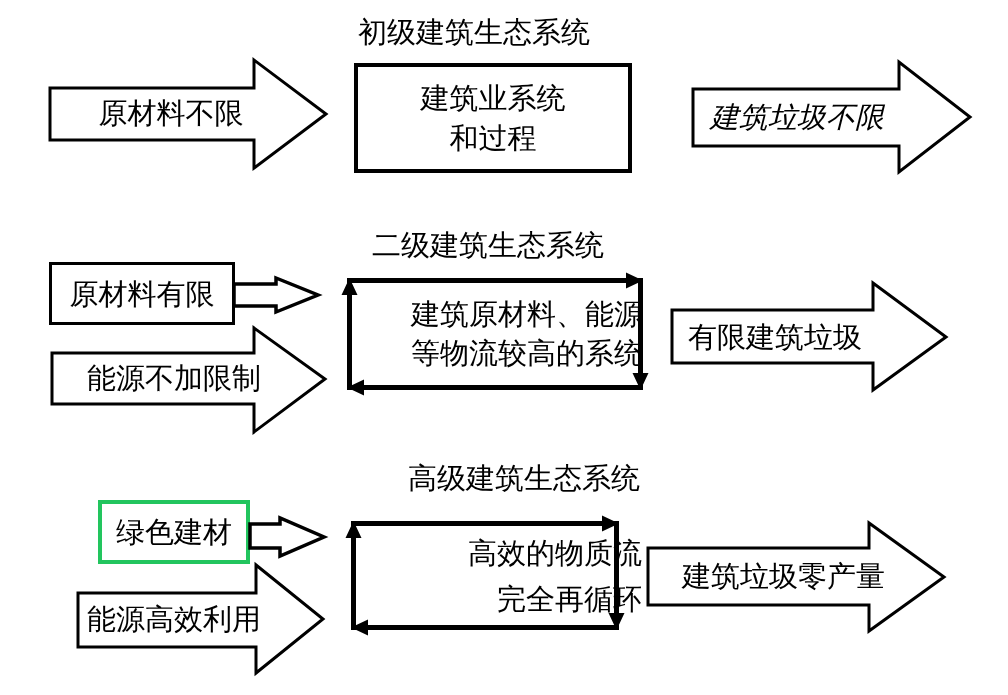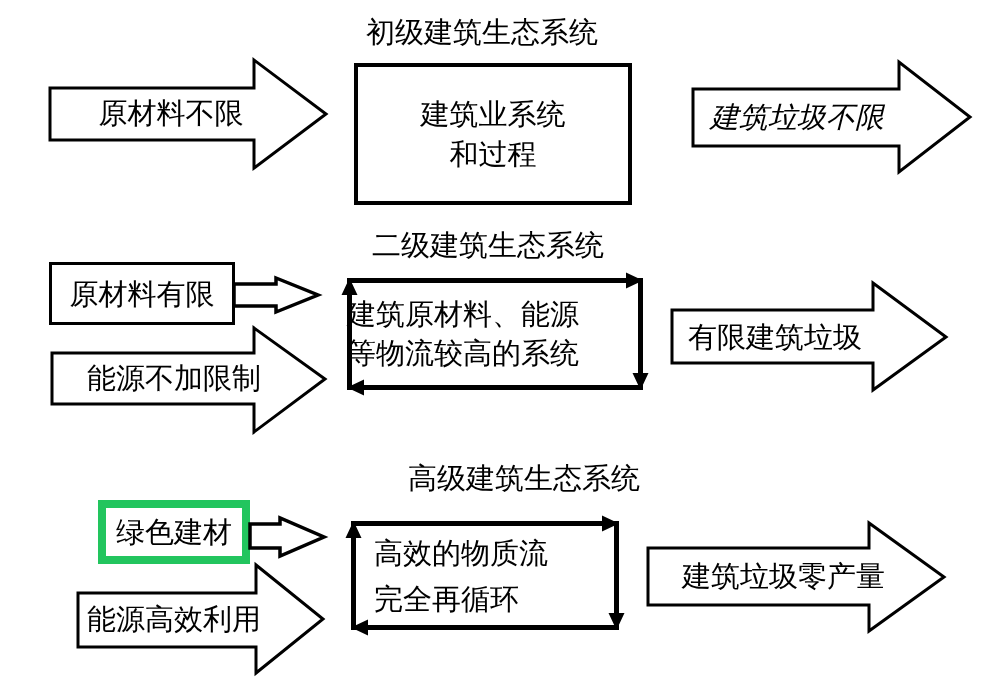--- a/index.html
+++ b/index.html
@@ -42,42 +42,42 @@
     align-items: center;
     justify-content: center;
     font-size: 29px;
     text-align: center;
   }
   .sysbox .line { line-height: 40px; white-space: nowrap; }
   .cycle-text {
     position: absolute;
     display: flex;
     flex-direction: column;
-    align-items: flex-start;
+    align-items: flex-end;
     justify-content: center;
     font-size: 29px;
     text-align: center;
   }
   .cycle-text .line { white-space: nowrap; }
   .cycle-text.mid .line { line-height: 39px; }
   .cycle-text.adv .line { line-height: 46px; }
 </style>
 </head>
 <body>
 
 <div class="canvas">
 
-  <div class="title" style="left:332px; top:13px; width:300px;">初级建筑生态系统</div>
+  <div class="title" style="left:324px; top:13px; width:300px;">初级建筑生态系统</div>
 
   <svg class="shape" style="left:48px; top:58px;" width="281" height="112" viewBox="0 0 281 112">
     <polygon class="blockarrow-poly" points="2,30 206,30 206,2 278,56 206,110 206,82 2,82"></polygon>
   </svg>
   <div class="lbl" style="left:50px; top:88px; width:206px; height:52px;padding-left:18px;">原材料不限</div>
 
-  <div class="sysbox" style="left:354px; top:63px; width:278px; height:142px; border:4px solid #000000;">
+  <div class="sysbox" style="left:354px; top:63px; width:278px; height:110px; border:4px solid #000000;">
     <div class="line">建筑业系统</div>
     <div class="line">和过程</div>
   </div>
 
   <svg class="shape" style="left:692px; top:60px;" width="280" height="114" viewBox="0 0 280 114">
     <polygon class="blockarrow-poly" points="1,29 207,29 207,2 278,57 207,112 207,86 1,86"></polygon>
   </svg>
   <div class="lbl" style="left:697px; top:89px; width:200px; height:57px;font-style:italic;">建筑垃圾不限</div>
 
   <div class="title" style="left:338px; top:226px; width:300px;">二级建筑生态系统</div>
@@ -110,21 +110,21 @@
     <div class="line">等物流较高的系统</div>
   </div>
 
   <svg class="shape" style="left:671px; top:282px;" width="277" height="110" viewBox="0 0 277 110">
     <polygon class="blockarrow-poly" points="1,28 202,28 202,1 275,55 202,108 202,81 1,81"></polygon>
   </svg>
   <div class="lbl" style="left:676px; top:310px; width:198px; height:56px;">有限建筑垃圾</div>
 
   <div class="title" style="left:374px; top:459px; width:300px;">高级建筑生态系统</div>
 
-  <div class="sysbox" style="left:98px; top:500px; width:152px; height:64px; border:8px solid #22c55e;">
+  <div class="sysbox" style="left:98px; top:500px; width:152px; height:64px; border:4px solid #22c55e;">
     <div class="line">绿色建材</div>
   </div>
 
   <svg class="shape" style="left:250px; top:517px;" width="76" height="40" viewBox="0 0 76 40">
     <polygon class="blockarrow-poly" style="stroke-width:3.5" points="0,7 30,7 30,1 74,20 30,39 30,31 0,31"></polygon>
   </svg>
 
   <svg class="shape" style="left:76px; top:564px;" width="249" height="110" viewBox="0 0 249 110">
     <polygon class="blockarrow-poly" points="2,29 180,29 180,1 247,55 180,109 180,83 2,83"></polygon>
   </svg>

